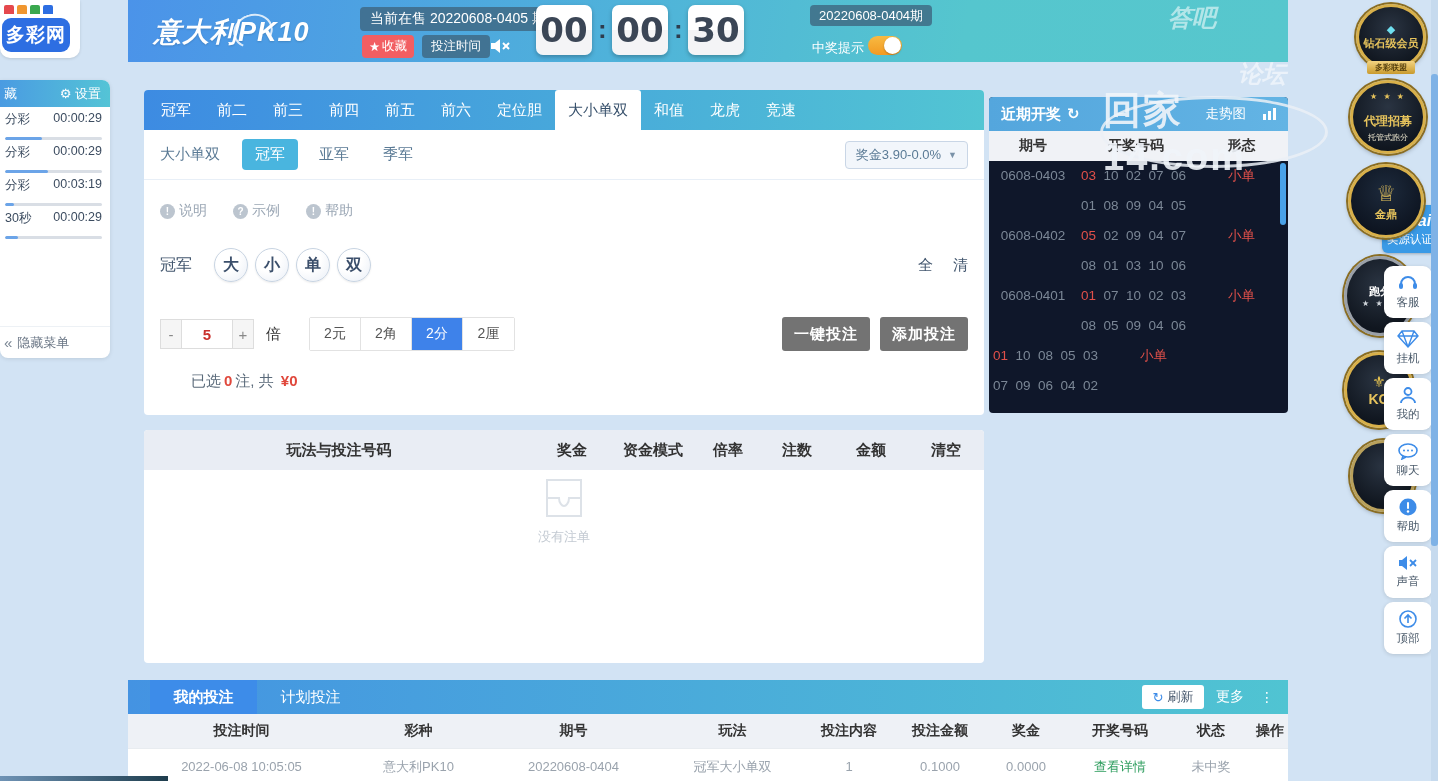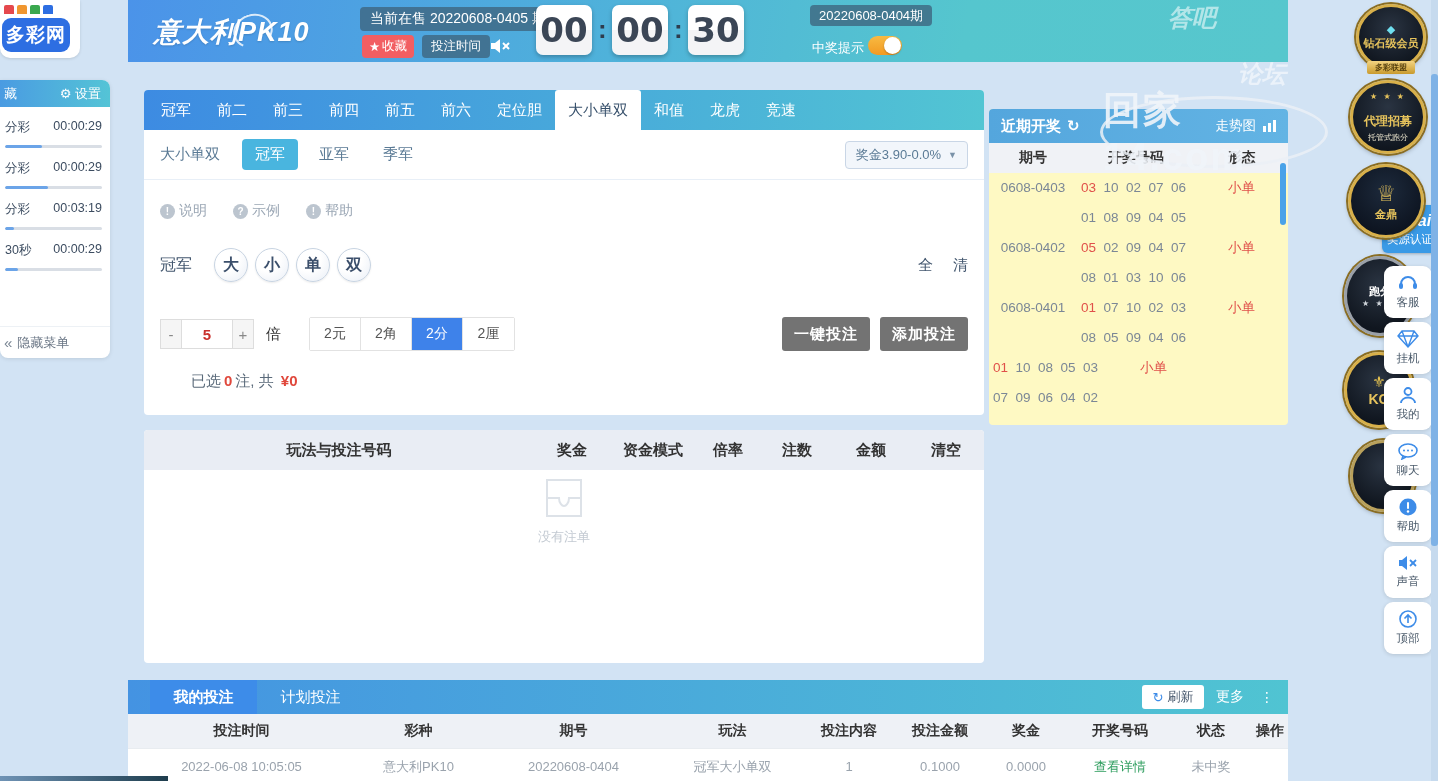--- a/index.html
+++ b/index.html
@@ -7,21 +7,21 @@
   body { font-family:"Liberation Sans","DejaVu Sans",sans-serif; background:#d2e3f4; position:relative; color:#394a5f; }
   .abs { position:absolute; }
 
   
   .ls-logo-box { left:0; top:0; width:80px; height:58px; background:#fff; border-radius:0 0 10px 10px; box-shadow:0 1px 3px rgba(0,0,0,.12); }
   .ls-logo-top { position:absolute; left:4px; top:2px; height:12px; width:66px; overflow:hidden; display:flex; gap:3px; align-items:flex-end; }
   .ls-logo-top i { display:block; width:10px; height:9px; border-radius:2px 2px 0 0; }
   .ls-pill { position:absolute; left:2px; top:18px; width:68px; height:34px; background:#2d6ee2; border-radius:9px; color:#fff; font-size:19px; font-weight:bold; display:flex; align-items:center; justify-content:center; letter-spacing:1px; }
   .ls-panel { left:0; top:80px; width:110px; height:278px; background:#fff; border-radius:0 8px 8px 8px; box-shadow:0 1px 4px rgba(0,0,0,.10); overflow:hidden; }
   .ls-head { height:27px; background:linear-gradient(90deg,#4a9be2,#54c4d6); color:#fff; font-size:13px; display:flex; align-items:center; justify-content:space-between; padding:0 9px 0 4px; }
-  .ls-item { padding:12px 8px 0 5px; }
+  .ls-item { padding:4px 8px 0 5px; }
   .ls-item-row { display:flex; justify-content:space-between; font-size:12.5px; color:#3c4c60; }
   .ls-track { margin-top:9px; height:3px; background:#d9dee5; border-radius:2px; overflow:hidden; }
   .ls-fill { height:100%; background:#6ba4e8; border-radius:2px; }
   .ls-hide { position:absolute; bottom:0; left:0; right:0; height:32px; border-top:1px solid #edf1f5; display:flex; align-items:center; gap:5px; padding-left:4px; color:#6a7685; font-size:13px; }
   .ls-hide .gly { font-size:15px; color:#7a8694; }
 
   
   .hdr { left:128px; top:0; width:1160px; height:62px; background:linear-gradient(100deg,#4b93e9 0%,#4fb2da 42%,#55c6ce 72%,#57c7cd 100%); }
   .hdr-logo { position:absolute; left:26px; top:14px; color:#fff; font-size:27px; font-weight:bold; font-style:italic; letter-spacing:1px; text-shadow:0 1px 2px rgba(0,0,0,.15); }
   .hdr-logo .swirl { position:relative; }
@@ -72,24 +72,24 @@
 
   
   .slip { left:144px; top:430px; width:840px; height:233px; background:#fff; border-radius:4px; }
   .slip-head { height:40px; background:#e9edf4; border-radius:4px 4px 0 0; display:flex; align-items:center; font-size:15px; font-weight:bold; color:#333; }
   .slip-head div { text-align:center; }
   .w0{width:390px;} .w1{width:76px;} .w2{width:86px;} .w3{width:64px;} .w4{width:74px;} .w5{width:74px;} .w6{width:76px;}
   .slip-empty { position:absolute; top:48px; left:0; right:0; display:flex; flex-direction:column; align-items:center; }
   .slip-empty .txt { margin-top:10px; color:#c3cad2; font-size:13px; }
 
   
-  .recent { left:989px; top:109px; width:299px; height:316px; background:#fef9c3; border-radius:4px; overflow:hidden; }
+  .recent { left:989px; top:97px; width:299px; height:316px; background:#0f172a; border-radius:4px; overflow:hidden; }
   .recent-head { height:34px; background:linear-gradient(90deg,#54a6dd,#63b4e4); color:#fff; display:flex; align-items:center; justify-content:space-between; padding:0 12px; font-size:15px; }
   .recent-head .lt { font-weight:bold; display:flex; gap:6px; align-items:center; }
-  .recent-head .rt { font-size:13.5px; display:flex; gap:7px; align-items:center; }
+  .recent-head .rt { font-size:13.5px; display:flex; gap:17px; align-items:center; }
   .recent-cols { height:30px; background:#f0f2f6; display:flex; align-items:center; font-size:14px; font-weight:bold; color:#333; }
   .rc0{width:88px;text-align:center;} .rc1{width:118px;text-align:center;} .rc2{width:93px;text-align:center;}
   .rrow { display:flex; font-size:13.5px; color:#7b8796; }
   .rrow .c-issue { width:88px; text-align:center; line-height:30px; height:60px; }
   .rrow .c-nums { width:118px; }
   .rrow .c-nums div { line-height:30px; padding-left:4px; }
   .rrow .c-shape { width:93px; text-align:center; line-height:30px; color:#e0504a; }
   .nums { white-space:pre; }
   .hot { color:#e0504a; }
   .recent-sb { left:1280px; top:163px; width:6px; height:62px; background:#4aa2e8; border-radius:3px; }

